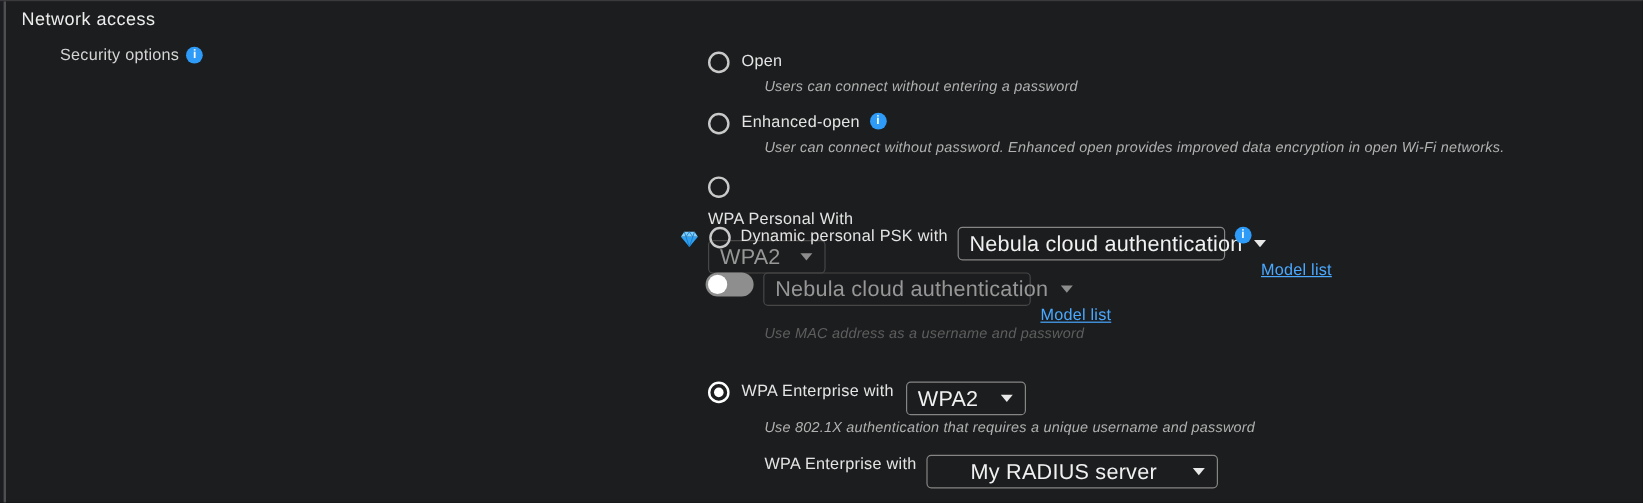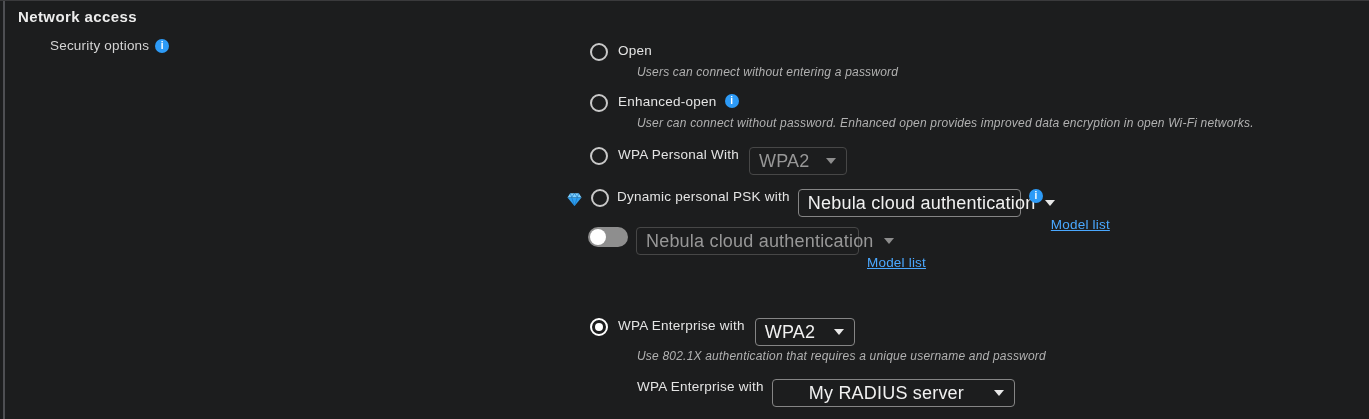--- a/index.html
+++ b/index.html
@@ -19,21 +19,21 @@
     position: absolute;
     left: 3px; top: 0; bottom: 0;
     width: 2px;
     background: #4e4f53;
   }
 
   .panel-title {
     position: absolute;
     left: 18px; top: 7px;
     font-size: 15px;
-    font-weight: 700;
+    font-weight: 400;
     letter-spacing: .4px;
     color: #ececec;
   }
   .field-label-row {
     position: absolute;
     left: 50px; top: 37px;
     display: flex;
     align-items: center;
     gap: 6px;
     font-size: 13.5px;
@@ -180,21 +180,21 @@
   </div>
   <div class="desc" style="top:64px;">Users can connect without entering a password</div>
 
   <div class="row" style="top:93px;">
     <span class="radio"></span>
     <span class="opt-label">Enhanced-open</span>
     <span class="info-icon" style="margin-left:-2px;"></span>
   </div>
   <div class="desc" style="top:115px;">User can connect without password. Enhanced open provides improved data encryption in open Wi-Fi networks.</div>
 
-  <div class="row" style="top:146px; height:28px;">
+  <div class="row" style="top:146px; height:28px;flex-direction:column;">
     <span class="radio"></span>
     <span class="opt-label">WPA Personal With</span>
     <div class="dropdown disabled" style="width:98px;">
       <span>WPA2</span>
       <span class="caret"></span>
     </div>
   </div>
 
   <div class="row" style="top:188px; left:566px; height:29px; gap:8px;">
     <span class="gem" style="align-self:flex-start; margin-top:2px;">
@@ -218,20 +218,21 @@
   <div class="row" style="top:226px; left:588px; height:29px; gap:12px;">
     <div class="toggle off">
         <span class="knob"></span>
       </div>
     <div class="dropdown disabled" style="width:223px; margin-left:-4px;">
       <span>Nebula cloud authentication</span>
       <span class="caret"></span>
     </div>
     <a class="link" style="margin-left:-4px;">Model list</a>
   </div>
+  <div class="desc dim" style="top:270px;">Use MAC address as a username and password</div>
 
   <div class="row" style="top:317px; height:29px;">
     <span class="radio selected"></span>
     <span class="opt-label">WPA Enterprise with</span>
     <div class="dropdown" style="width:100px;">
       <span>WPA2</span>
       <span class="caret"></span>
     </div>
   </div>
   <div class="desc" style="top:348px;">Use 802.1X authentication that requires a unique username and password</div>

